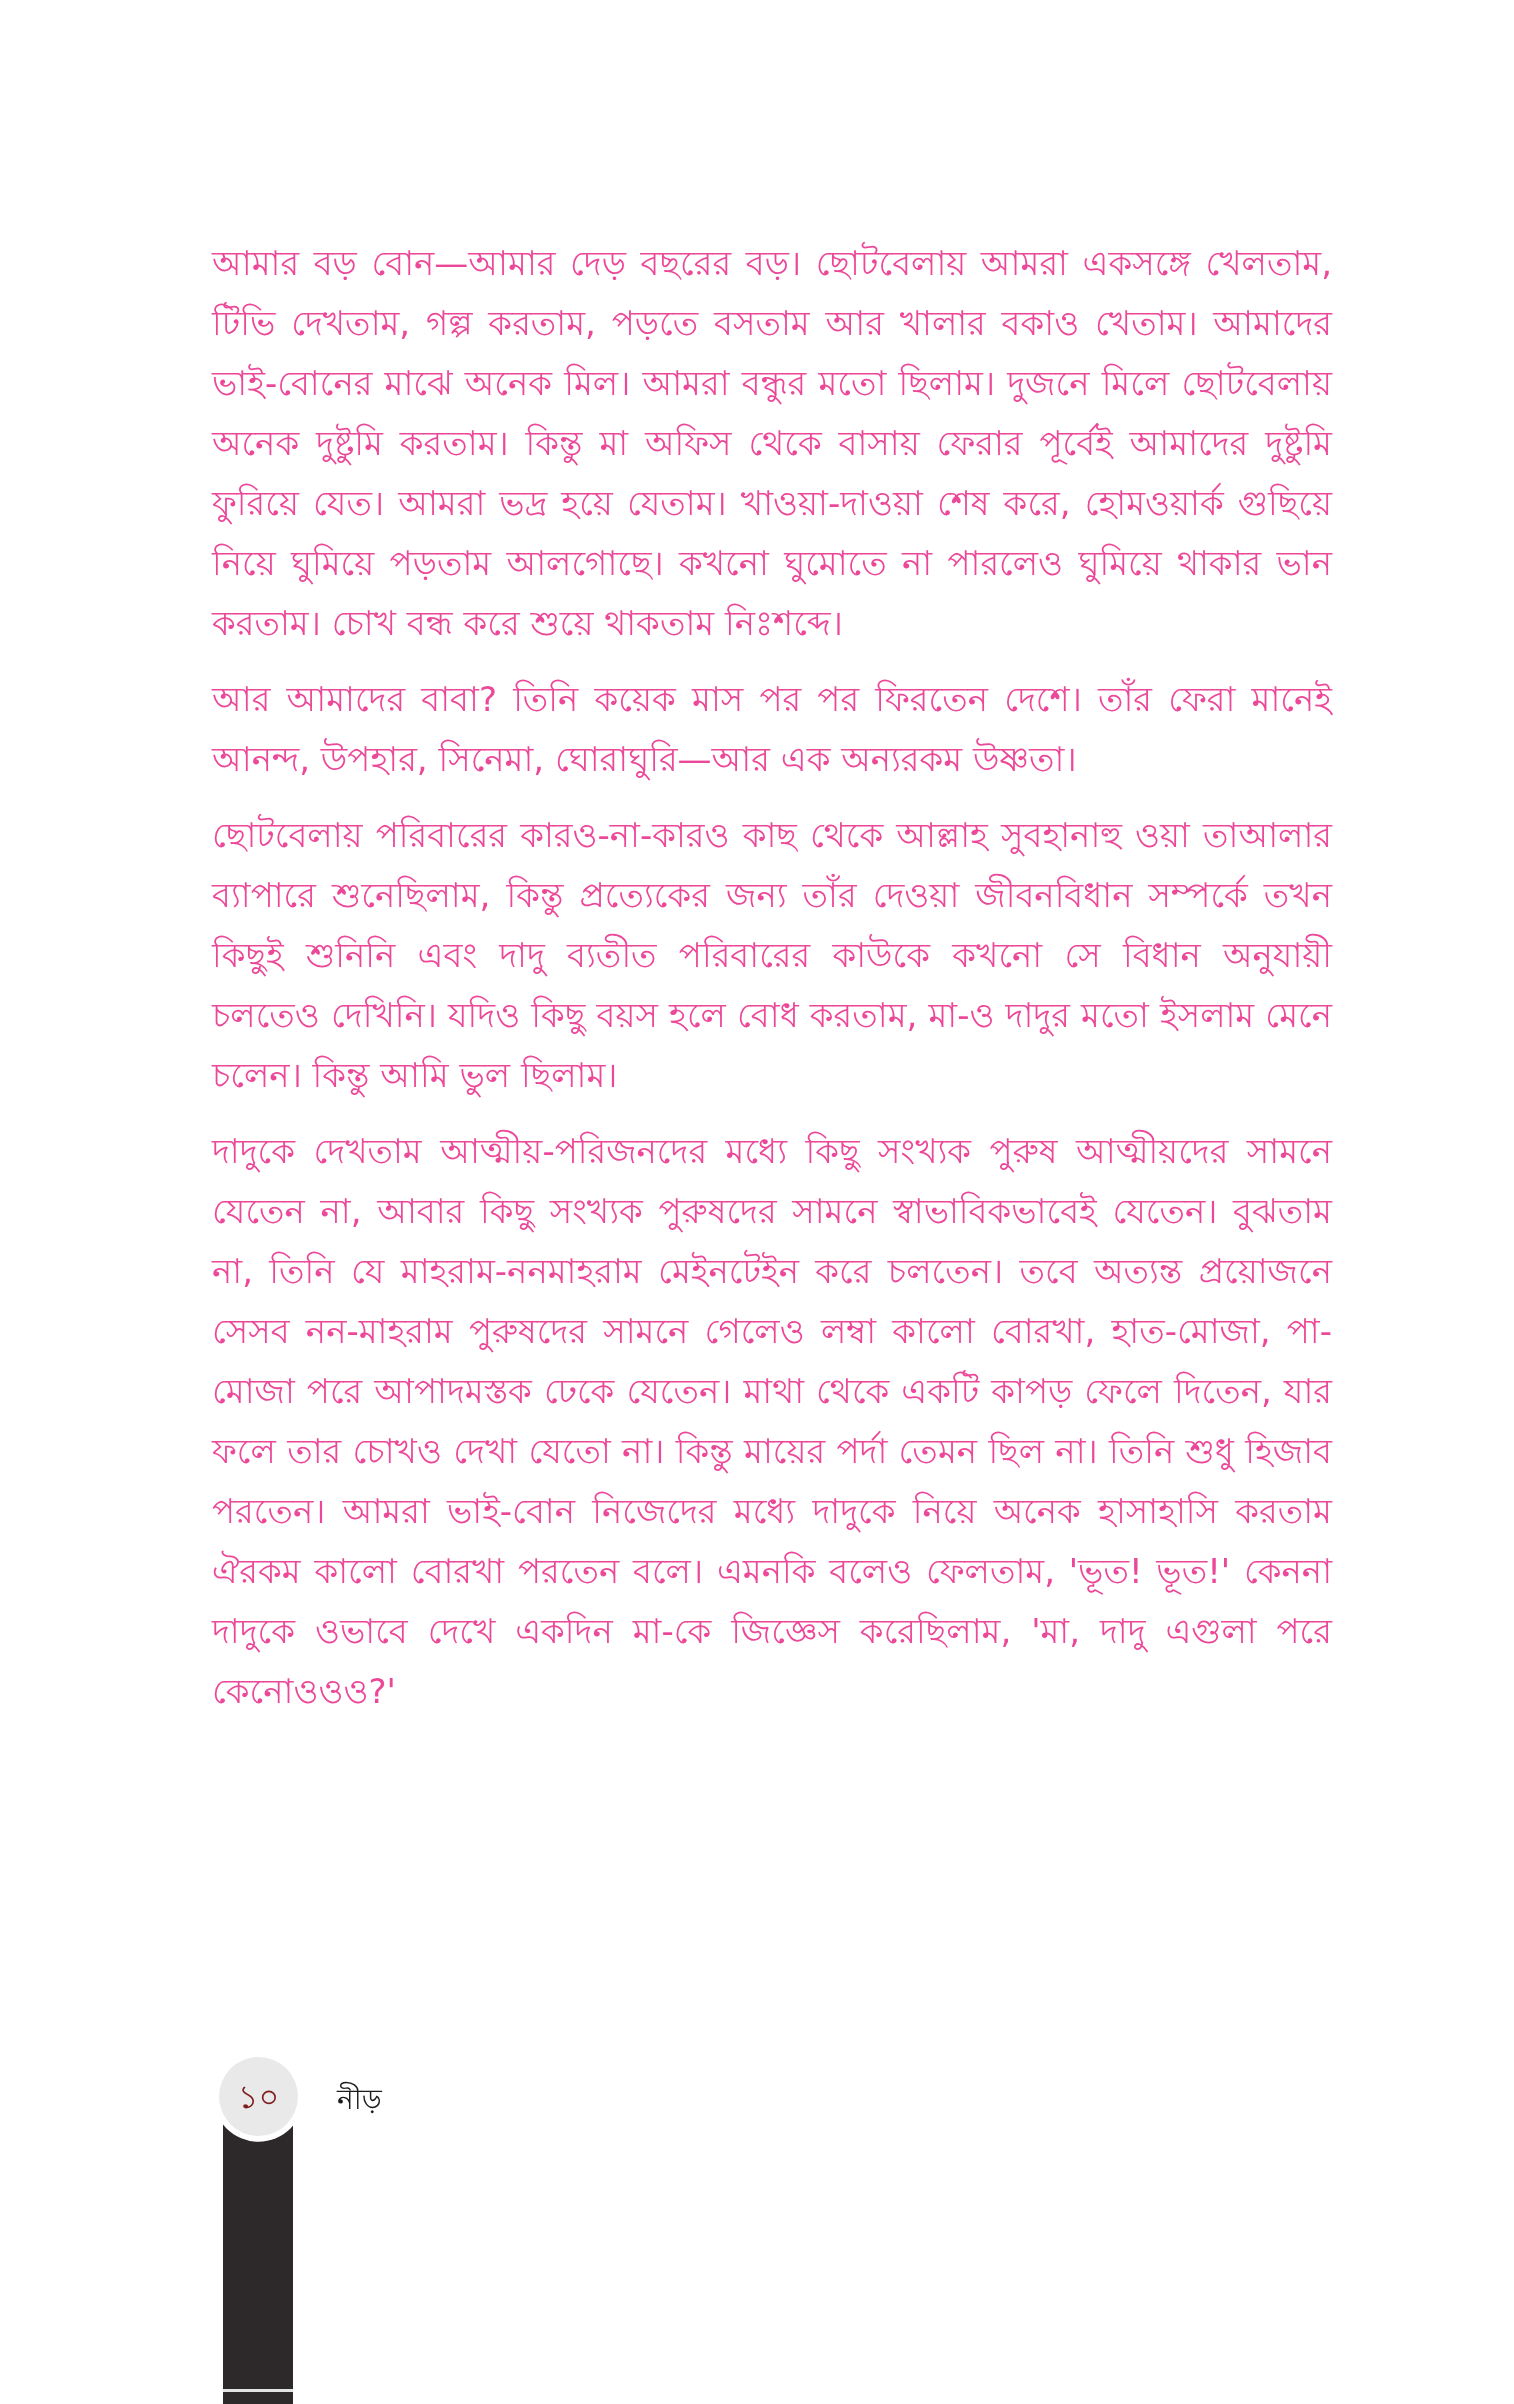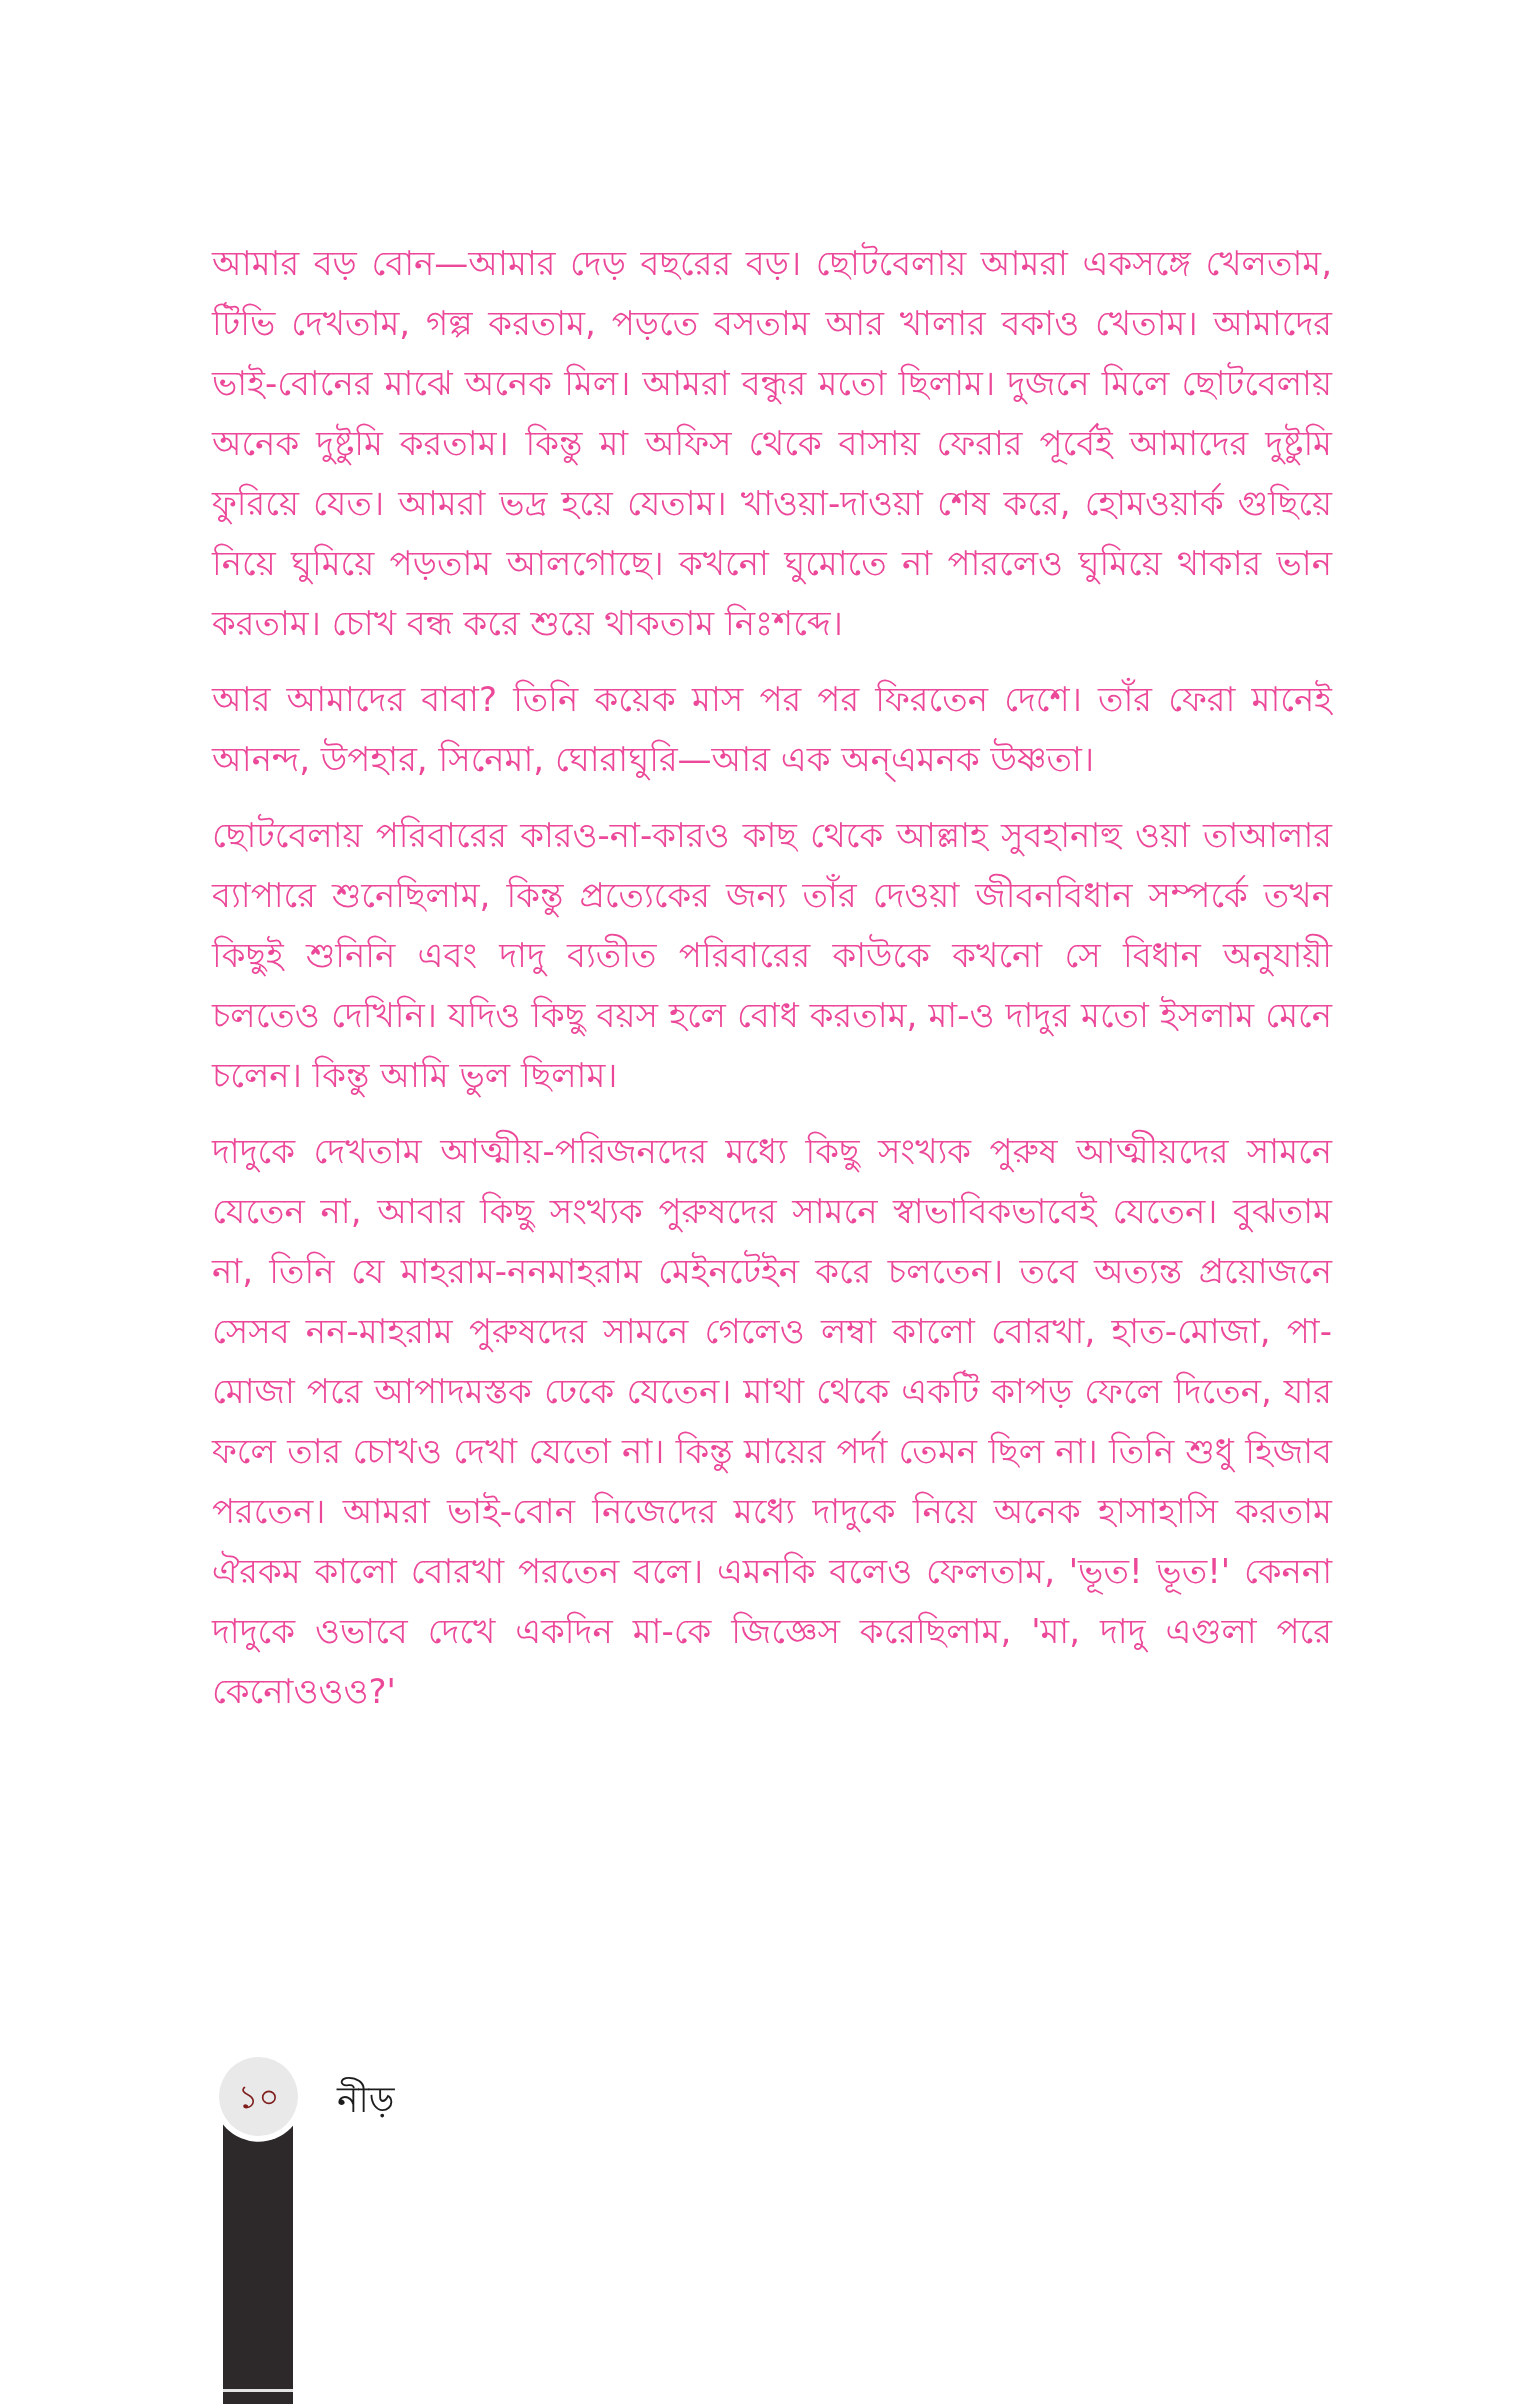--- a/index.html
+++ b/index.html
@@ -60,34 +60,34 @@
   }
   #page-number {
     font-size: 32px;
     color: #7f1d1d;
     line-height: 1;
   }
   #book-title {
     position: absolute;
     left: 337px;
     top: 2074px;
-    font-size: 36px;
+    font-size: 28px;
     line-height: 51px;
     color: #1c1c1c;
   }
 </style>
 </head>
 <body>
 
 <div id="page">
 
   <div id="text-content">
 
   <p class="para">আমার বড় বোন—আমার দেড় বছরের বড়। ছোটবেলায় আমরা একসঙ্গে খেলতাম, টিভি দেখতাম, গল্প করতাম, পড়তে বসতাম আর খালার বকাও খেতাম। আমাদের ভাই-বোনের মাঝে অনেক মিল। আমরা বন্ধুর মতো ছিলাম। দুজনে মিলে ছোটবেলায় অনেক দুষ্টুমি করতাম। কিন্তু মা অফিস থেকে বাসায় ফেরার পূর্বেই আমাদের দুষ্টুমি ফুরিয়ে যেত। আমরা ভদ্র হয়ে যেতাম। খাওয়া-দাওয়া শেষ করে, হোমওয়ার্ক গুছিয়ে নিয়ে ঘুমিয়ে পড়তাম আলগোছে। কখনো ঘুমোতে না পারলেও ঘুমিয়ে থাকার ভান করতাম। চোখ বন্ধ করে শুয়ে থাকতাম নিঃশব্দে।</p>
-      <p class="para">আর আমাদের বাবা? তিনি কয়েক মাস পর পর ফিরতেন দেশে। তাঁর ফেরা মানেই আনন্দ, উপহার, সিনেমা, ঘোরাঘুরি—আর এক অন্এমনক উষ্ণতা।</p>
+      <p class="para">আর আমাদের বাবা? তিনি কয়েক মাস পর পর ফিরতেন দেশে। তাঁর ফেরা মানেই আনন্দ, উপহার, সিনেমা, ঘোরাঘুরি—আর এক অন্যরকম উষ্ণতা।</p>
       <p class="para">ছোটবেলায় পরিবারের কারও-না-কারও কাছ থেকে আল্লাহ সুবহানাহু ওয়া তাআলার ব্যাপারে শুনেছিলাম, কিন্তু প্রত্যেকের জন্য তাঁর দেওয়া জীবনবিধান সম্পর্কে তখন কিছুই শুনিনি এবং দাদু ব্যতীত পরিবারের কাউকে কখনো সে বিধান অনুযায়ী চলতেও দেখিনি। যদিও কিছু বয়স হলে বোধ করতাম, মা-ও দাদুর মতো ইসলাম মেনে চলেন। কিন্তু আমি ভুল ছিলাম।</p>
       <p class="para">দাদুকে দেখতাম আত্মীয়-পরিজনদের মধ্যে কিছু সংখ্যক পুরুষ আত্মীয়দের সামনে যেতেন না, আবার কিছু সংখ্যক পুরুষদের সামনে স্বাভাবিকভাবেই যেতেন। বুঝতাম না, তিনি যে মাহরাম-ননমাহরাম মেইনটেইন করে চলতেন। তবে অত্যন্ত প্রয়োজনে সেসব নন-মাহরাম পুরুষদের সামনে গেলেও লম্বা কালো বোরখা, হাত-মোজা, পা-মোজা পরে আপাদমস্তক ঢেকে যেতেন। মাথা থেকে একটি কাপড় ফেলে দিতেন, যার ফলে তার চোখও দেখা যেতো না। কিন্তু মায়ের পর্দা তেমন ছিল না। তিনি শুধু হিজাব পরতেন। আমরা ভাই-বোন নিজেদের মধ্যে দাদুকে নিয়ে অনেক হাসাহাসি করতাম ঐরকম কালো বোরখা পরতেন বলে। এমনকি বলেও ফেলতাম, 'ভূত! ভূত!' কেননা দাদুকে ওভাবে দেখে একদিন মা-কে জিজ্ঞেস করেছিলাম, 'মা, দাদু এগুলা পরে কেনোওওও?'</p>
     </div>
 
   <div id="spine-bar"></div>
   <div id="spine-divider"></div>
 
   <div id="page-number-circle">
     <span id="page-number">১০</span>
   </div>

